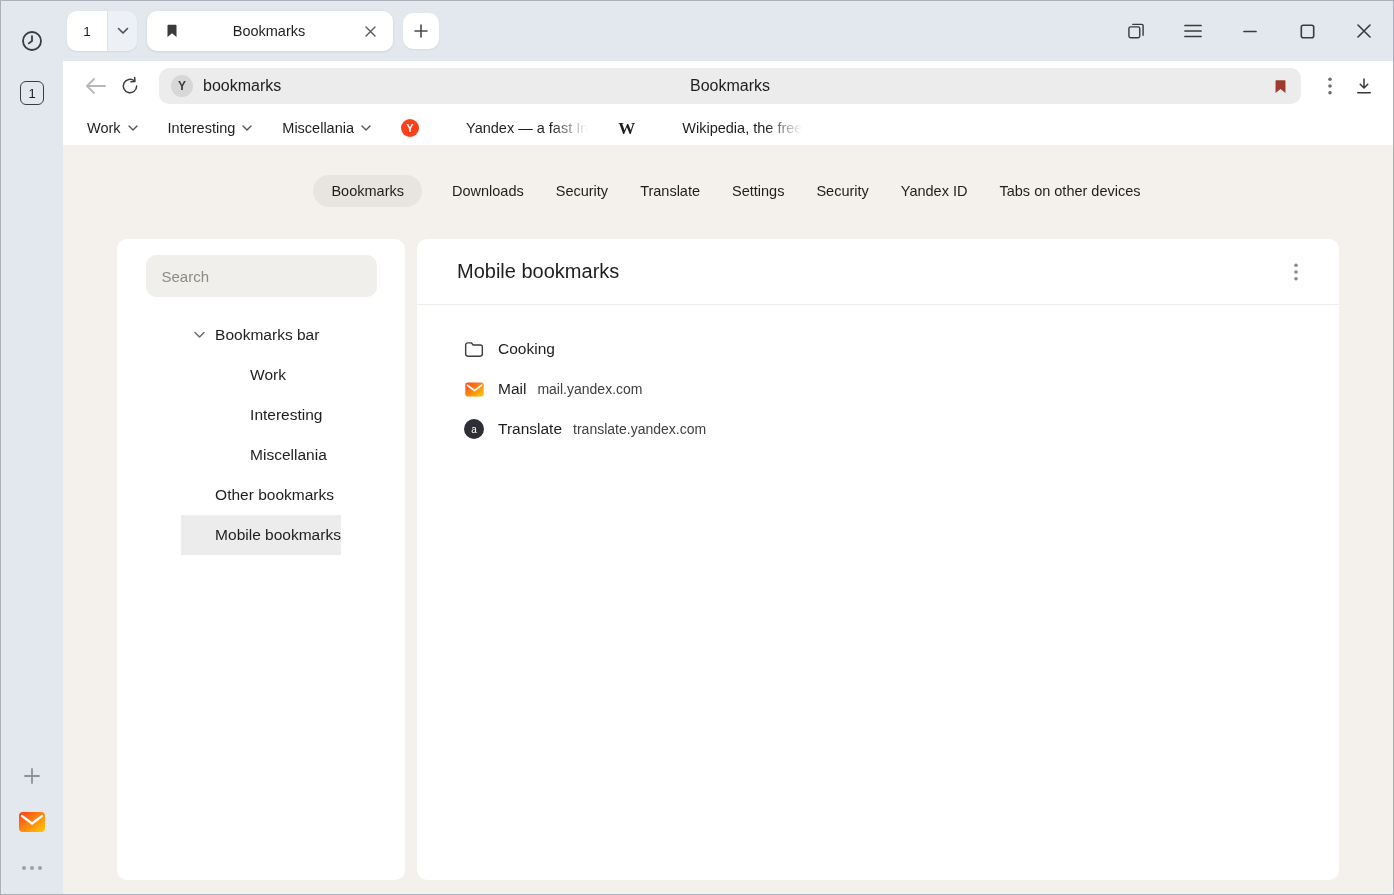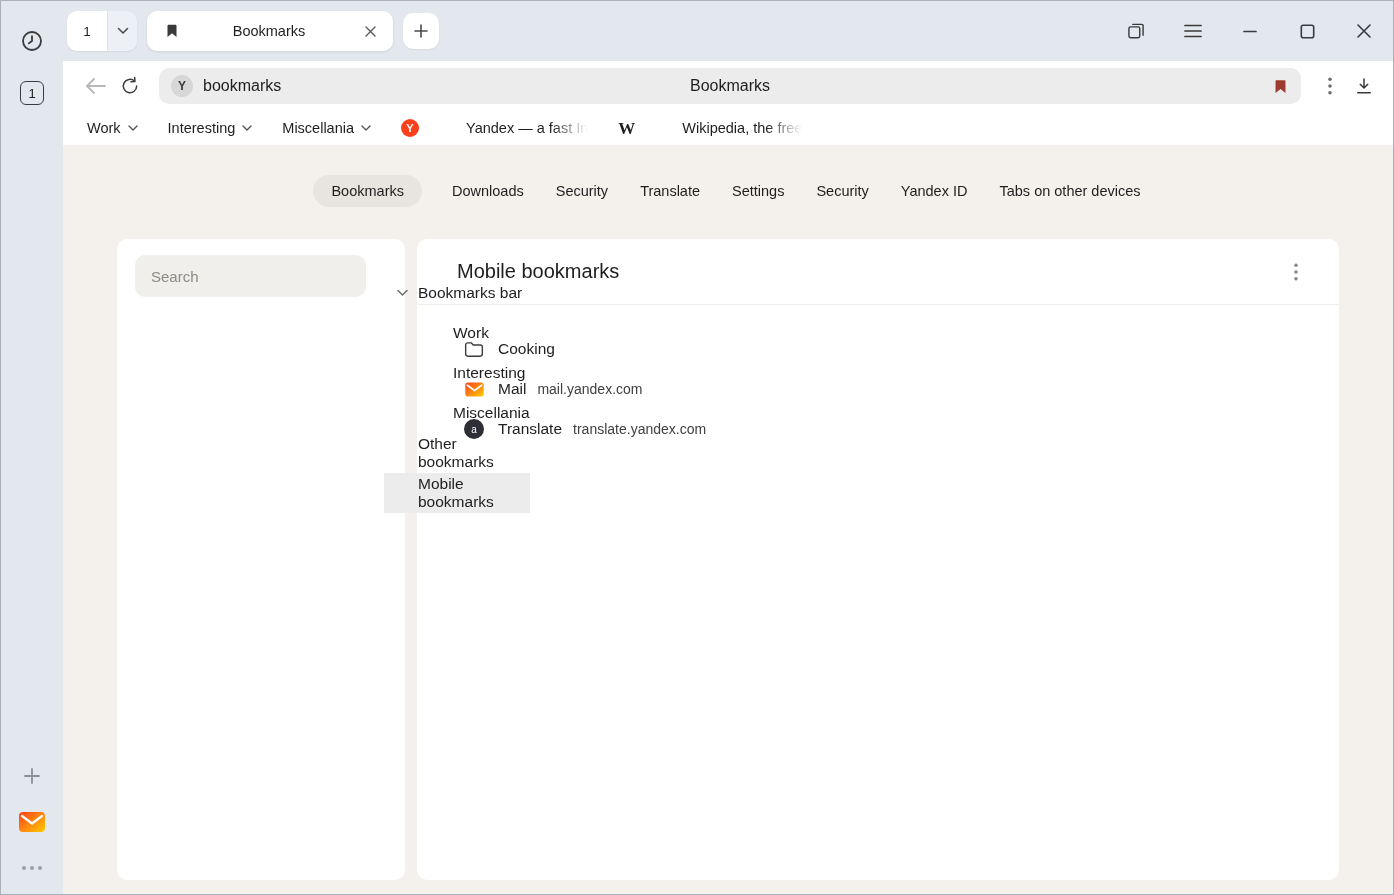--- a/index.html
+++ b/index.html
@@ -59,21 +59,21 @@
 
   
   .content { flex:1; background:#f4f1ec; display:flex; flex-direction:column; min-height:0; }
   .nav-tabs { display:flex; align-items:center; justify-content:center; gap:28px; margin-top:30px; font-size:14.5px; }
   .nav-tab { padding:8px 2px; cursor:pointer; }
   .nav-tab.active { background:#e8e4df; border-radius:18px; padding:8px 18px; }
 
   .cards { flex:1; display:flex; gap:12px; margin:32px 54px 14px; min-height:0; }
   .card { background:#fff; border-radius:10px; }
 
-  .left-card { width:288px; flex:0 0 288px; display:flex; padding-top:16px; }
+  .left-card { width:288px; flex:0 0 288px; display:flex; flex-direction:column; padding-top:16px;align-items:center; }
   .search { margin:0 18px; height:42px; background:#f0efec; border:none; border-radius:10px;
             padding:0 16px; font-size:15px; font-family:inherit; color:#1e1e1e; outline:none; }
   .search::placeholder { color:#8e8b86; }
   .tree { margin-top:18px; font-size:15.5px; }
   .tree-row { height:40px; display:flex; align-items:center; padding-left:34px; position:relative; cursor:pointer; }
   .tree-row.lvl1 { padding-left:69px; }
   .tree-row.selected { background:#ececec; }
   .tree-chevron { position:absolute; left:13px; top:50%; transform:translateY(-50%); display:flex; }
 
   .right-card { flex:1; display:flex; flex-direction:column; min-width:0; }

